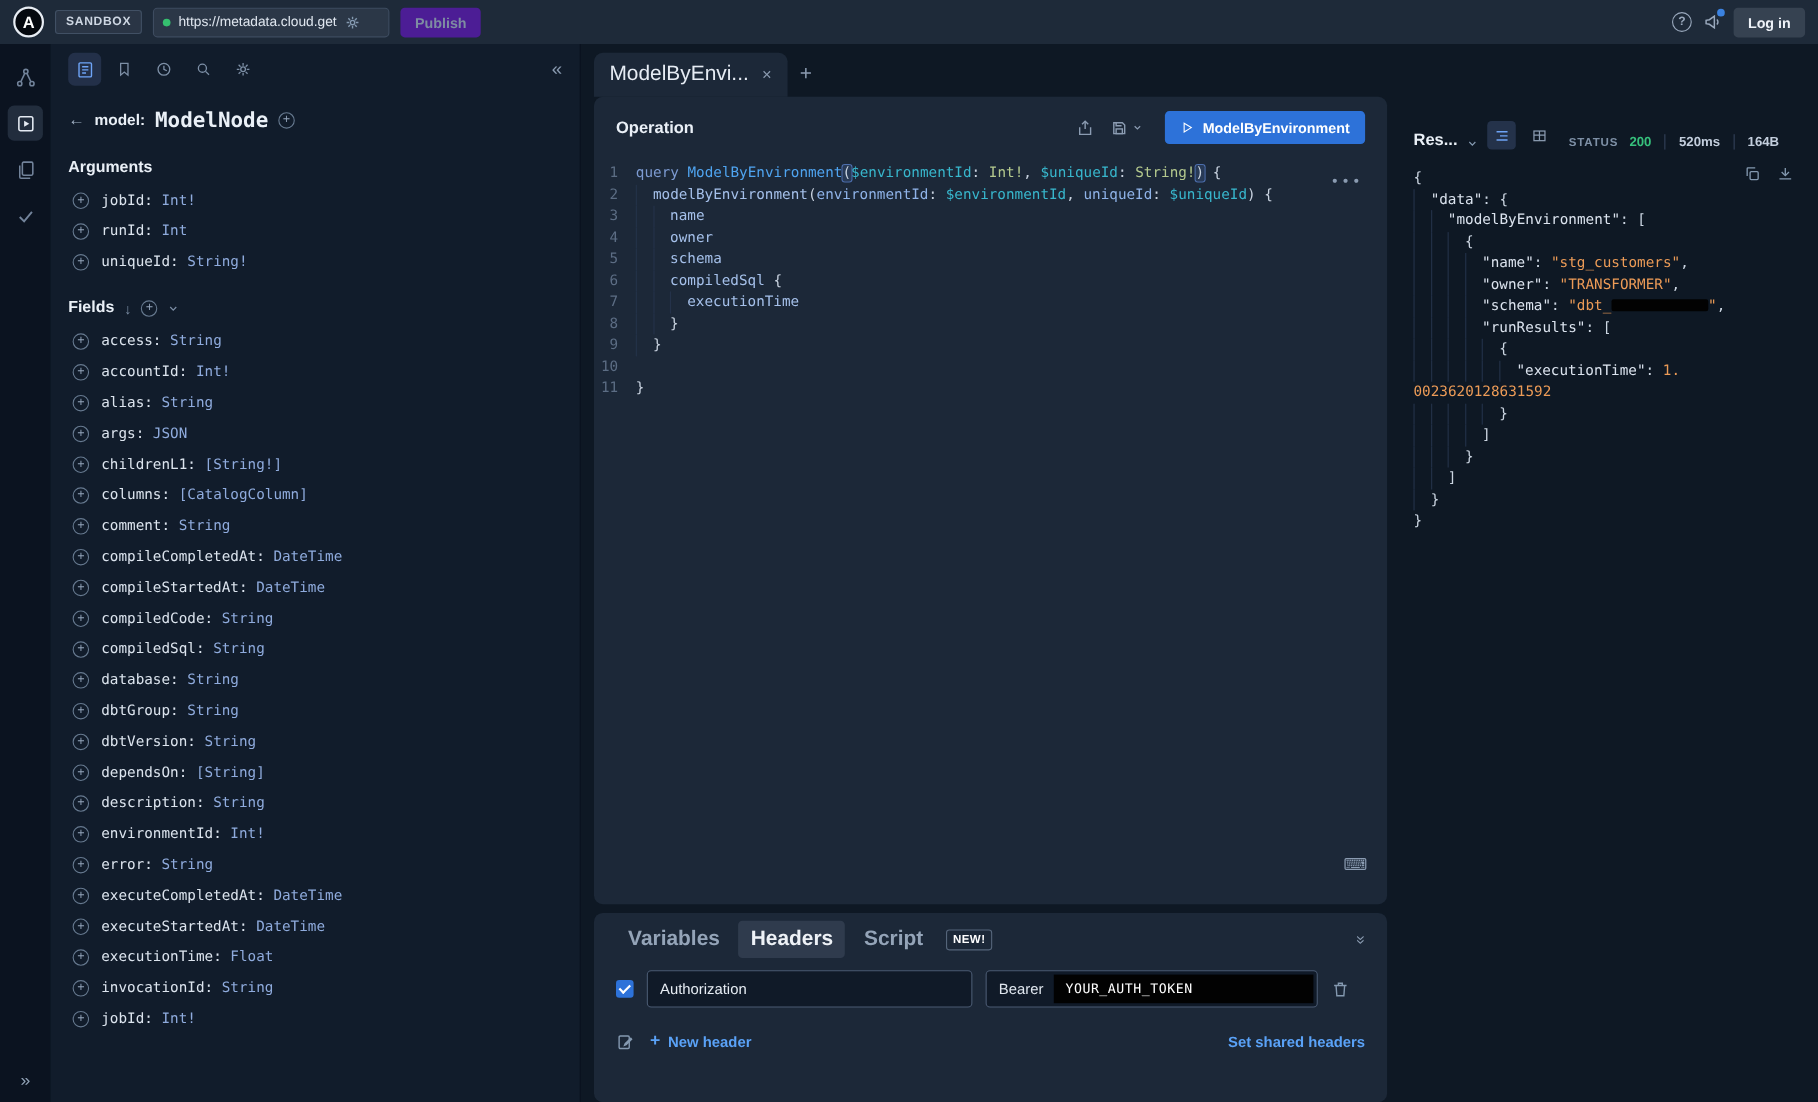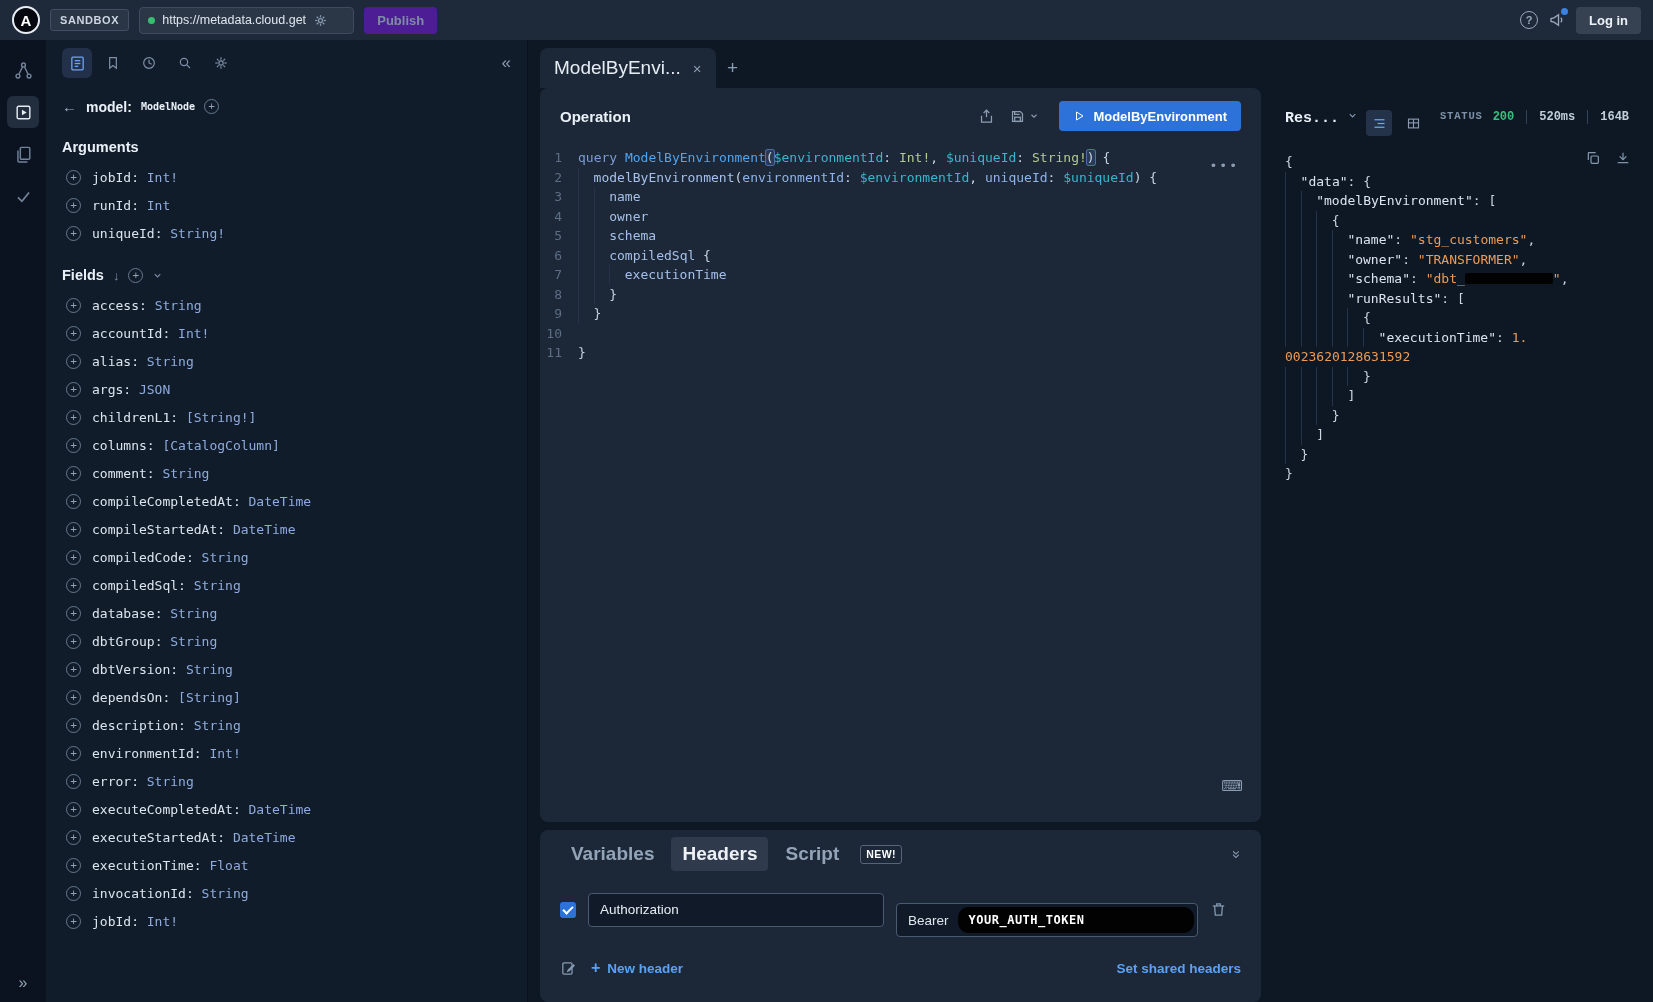--- a/index.html
+++ b/index.html
@@ -41,21 +41,21 @@
   .docs { width:482px; background:#111c2b; border-right:1px solid #0a111c; display:flex; flex-direction:column; overflow:hidden; }
   .docs-toolbar { height:46px; display:flex; align-items:center; padding:0 16px; gap:6px; }
   .tool-btn { width:30px; height:30px; border-radius:6px; display:flex; align-items:center; justify-content:center; color:#7d8fa6; }
   .tool-btn.active { background:#233049; color:#6ea4f7; }
   .tool-collapse { margin-left:auto; color:#8a9bb1; font-size:17px; }
   .docs-title-wrap { padding:14px 16px 12px 16px; border-bottom:1px solid #2b3a50; margin:0 0px; }
   .docs-title { font-size:16.5px; font-weight:bold; color:#eaf0f7; }
   .model-row { display:flex; align-items:center; gap:9px; padding:12px 16px 4px 16px; }
   .back-arrow { color:#a3b2c6; font-size:15px; }
   .model-label { font-size:14px; font-weight:bold; color:#eaf0f7; }
-  .model-type { font-family:"DejaVu Sans Mono", monospace; font-size:10px; font-weight:bold; color:#eaf0f7; }
+  .model-type { font-family:"DejaVu Sans Mono", monospace; font-size:19px; font-weight:bold; color:#eaf0f7; }
   .sec-title-row { display:flex; align-items:center; gap:9px; padding:20px 16px 8px 16px; }
   .sec-title { font-size:14.5px; font-weight:bold; color:#eaf0f7; }
   .sec-ic { color:#7d8fa6; font-size:13px; }
   .plus-ic { width:15px; height:15px; min-width:15px; border:1px solid #66798f; border-radius:50%; color:#93a4ba;
           font-size:11.5px; line-height:12.5px; text-align:center; display:inline-block; }
   .f-list { display:flex; flex-direction:column; }
   .f-row { display:flex; align-items:center; gap:11px; padding:0 16px 0 20px; height:28px; }
   .f-txt { font-family:"DejaVu Sans Mono", monospace; font-size:13px; white-space:nowrap; }
   .f-name { color:#dce4ee; }
   .f-colon { color:#dce4ee; }
@@ -98,31 +98,31 @@
   .io-tab.active { background:#2f3b4d; color:#eef2f7; }
   .new-badge { margin-left:4px; font-size:10.5px; font-weight:bold; color:#fff; border:1px solid #55657a;
                border-radius:3px; padding:2.5px 5px; letter-spacing:.4px; }
   .io-collapse { margin-left:auto; color:#8b9cb2; font-size:15px; transform:rotate(90deg); }
   .hdr-row { display:flex; align-items:center; gap:12px; padding:4px 20px 0 20px; }
   .cb { width:16px; height:16px; min-width:16px; background:#2d72d9; border-radius:3px; position:relative; }
   .cb::after { content:''; position:absolute; left:5px; top:2px; width:4px; height:8px; border:solid #fff; border-width:0 2px 2px 0; transform:rotate(45deg); }
   .inp { height:34px; background:#101a28; border:1px solid #4a5a72; border-radius:4px; display:flex; align-items:center;
          padding:0 11px; font-size:13.5px; color:#e7edf4; }
   .inp-key { width:296px; }
-  .inp-val { width:302px; padding:0 3px 0 11px; gap:9px;margin-top:21px; }
+  .inp-val { width:302px; padding:0 3px 0 11px; gap:9px; }
   .bearer { color:#dfe6ee; }
-  .token-pill { flex:1; align-self:stretch; margin:3px 0; background:#020202; border-radius:11px; display:flex; align-items:center;
-                padding:0 11px; font-family:"DejaVu Sans Mono", monospace; font-size:12px; font-weight:bold; color:#fff; letter-spacing:.5px; }
+  .token-pill { flex:1; align-self:stretch; margin:3px 0; background:#020202; border-radius:0; display:flex; align-items:center;
+                padding:0 11px; font-family:"DejaVu Sans Mono", monospace; font-size:12px; font-weight:normal; color:#fff; letter-spacing:.5px; }
   .io-footer { display:flex; align-items:center; gap:14px; padding:22px 20px 0 20px; }
   .link-btn { color:#5aa2f7; font-size:13.5px; font-weight:bold; display:flex; align-items:center; gap:7px; }
   .io-footer .right { margin-left:auto; }
 
   
   .response { width:372px; min-width:372px; position:relative; padding:22px 0 0 14px; }
-  .resp-head { display:flex; align-items:flex-start; gap:8px; height:26px;font-family:Liberation Mono, monospace; }
+  .resp-head { display:flex; align-items:flex-end; gap:8px; height:26px; }
   .resp-title { font-size:15px; font-weight:bold; color:#eaf0f7; }
   .resp-ic-btn { width:26px; height:26px; border-radius:4px; display:flex; align-items:center; justify-content:center; color:#8b9cb2; }
   .resp-ic-btn.active { background:#24324a; color:#6ea4f7; }
   .status-label { font-size:10.5px; font-weight:bold; letter-spacing:.8px; color:#7e90a6; margin-left:6px; }
   .status-code { font-size:12px; font-weight:bold; color:#36c07c; margin-left:2px; }
   .meta-div { width:1px; height:14px; background:#33415a; margin:0 4px; }
   .meta-txt { font-size:12px; font-weight:bold; color:#c3cedd; }
   .json-area { margin-top:16px; font-family:"DejaVu Sans Mono", monospace; font-size:13px; line-height:19.5px; position:relative; }
   .j-row { display:flex; min-height:19.5px; }
   .j-body { white-space:pre; }

